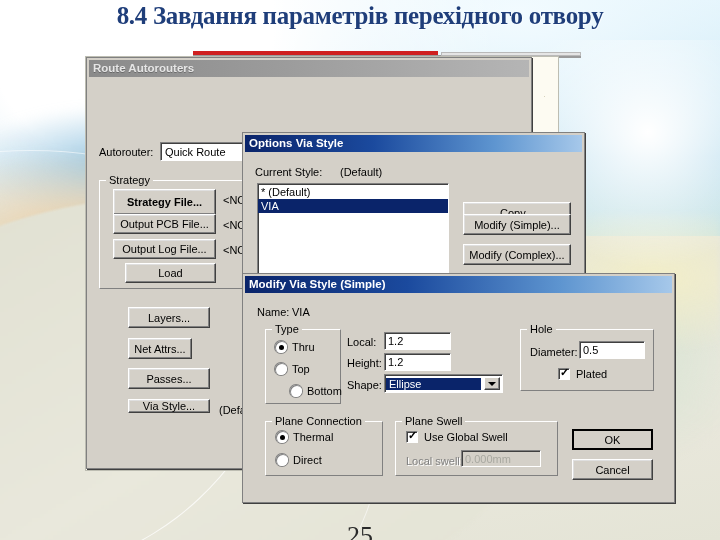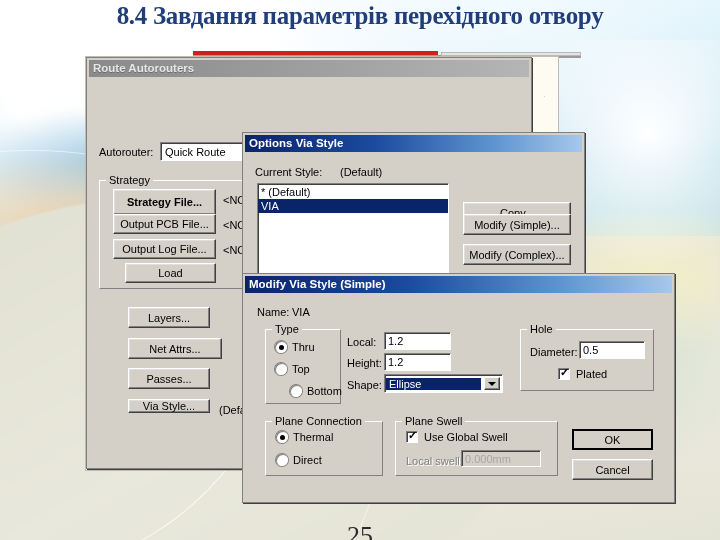--- a/index.html
+++ b/index.html
@@ -220,21 +220,21 @@
 
   <div class="btn" style="left:26px;top:156px;width:103px;height:20px;">Output PCB File...</div>
   <div class="lbl" style="left:136px;top:161px;">&lt;NON</div>
 
   <div class="btn" style="left:26px;top:181px;width:103px;height:20px;">Output Log File...</div>
   <div class="lbl" style="left:136px;top:186px;">&lt;NON</div>
 
   <div class="btn" style="left:38px;top:205px;width:91px;height:20px;">Load</div>
 
   <div class="btn" style="left:41px;top:249px;width:82px;height:21px;">Layers...</div>
-  <div class="btn" style="left:41px;top:280px;width:94px;height:21px;">Net Attrs...</div>
+  <div class="btn" style="left:41px;top:280px;width:64px;height:21px;">Net Attrs...</div>
   <div class="btn" style="left:41px;top:310px;width:82px;height:21px;">Passes...</div>
   <div class="btn" style="left:41px;top:341px;width:82px;height:14px;">Via Style...</div>
   <div class="lbl" style="left:132px;top:346px;">(Defau</div>
 </div>
 
 <div class="win" style="left:242px;top:132px;width:341px;height:145px;">
   <div class="titlebar active" style="position:absolute;left:2px;top:2px;right:2px;">Options Via Style</div>
 
   <div class="lbl" style="left:12px;top:33px;">Current Style:</div>
   <div class="lbl" style="left:97px;top:33px;">(Default)</div>

